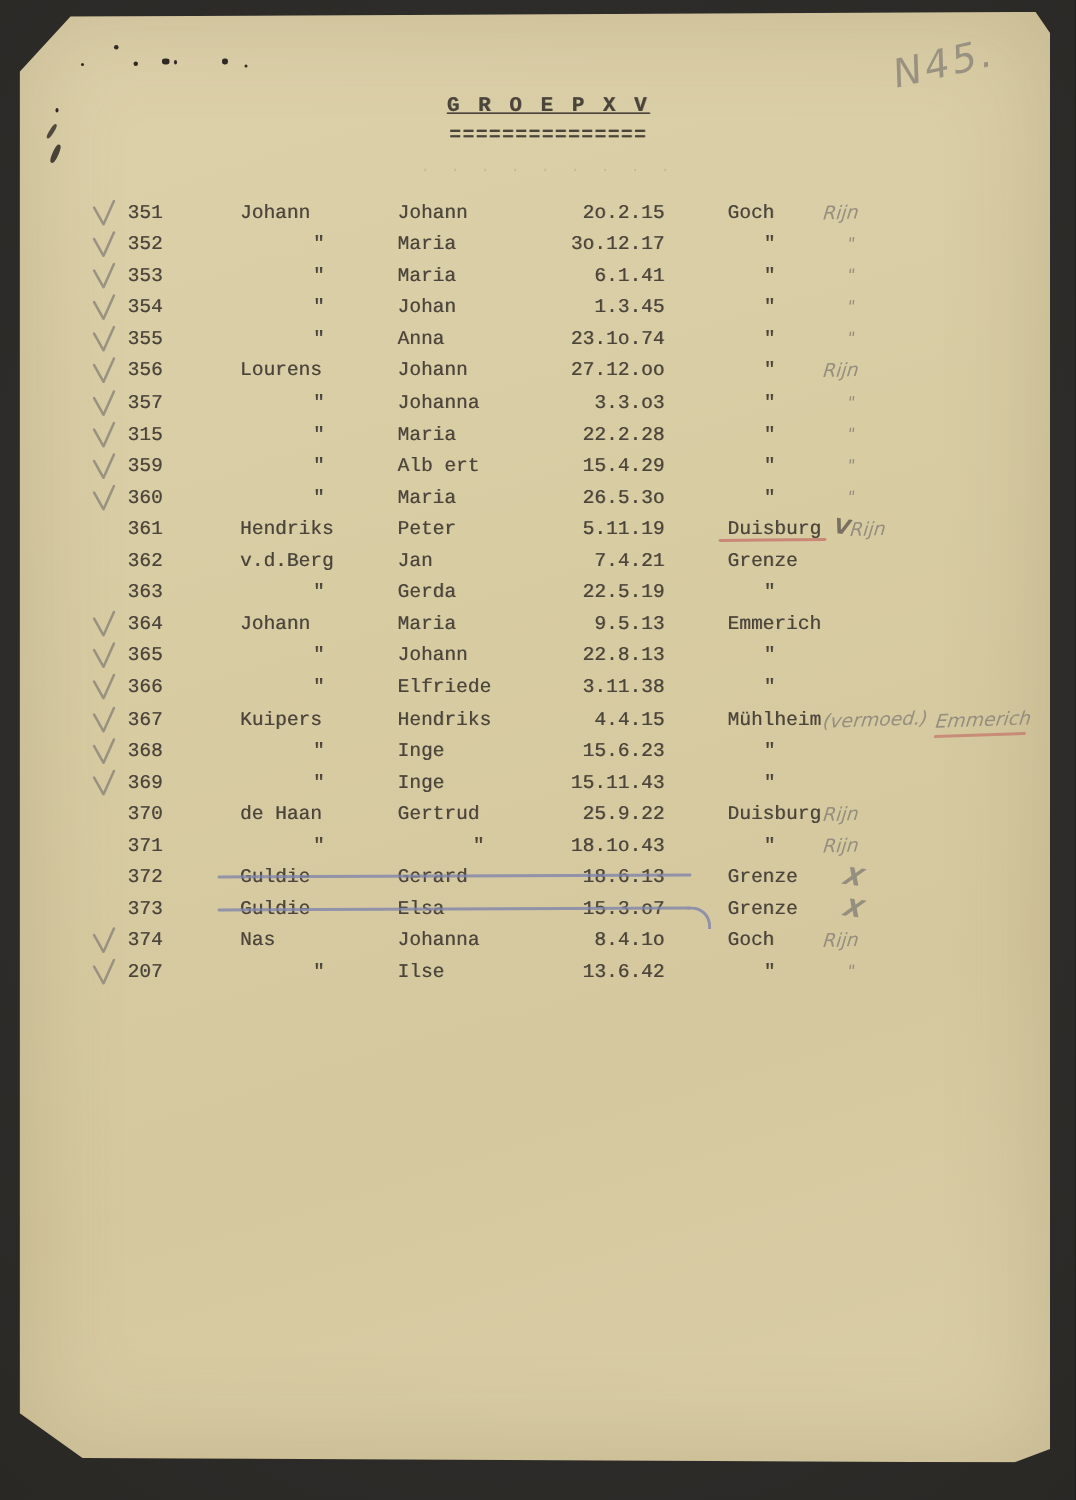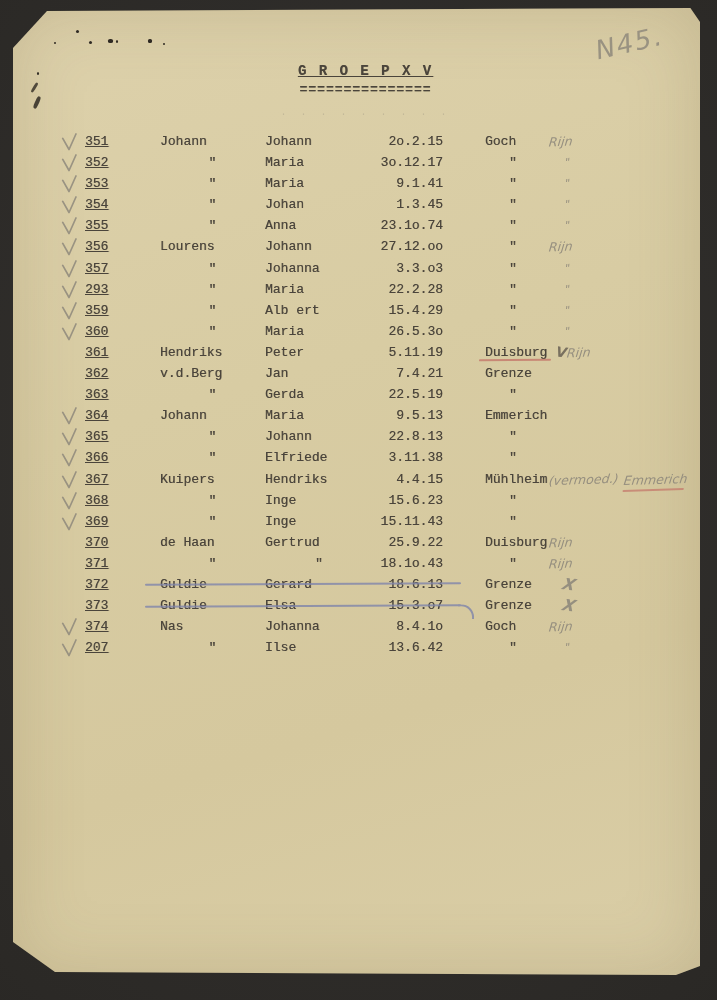--- a/index.html
+++ b/index.html
@@ -31,21 +31,21 @@
   .speck:nth-child(7){left:24px;top:64px;width:2px;height:3px;}
   .speck:nth-child(8){left:20px;top:74px;width:3px;height:11px;border-radius:40%;transform:rotate(32deg);opacity:.8;}
   .speck:nth-child(9){left:22px;top:88px;width:4px;height:13px;border-radius:40%;transform:rotate(24deg);opacity:.85;}
   .speck:nth-child(10){left:150px;top:35px;width:2px;height:2px;}
   
   .list{position:absolute;left:0;top:123px;width:100%;}
   .row{position:relative;display:flex;height:21.1px;line-height:21.1px;font-size:13px;}
   .c-check{width:26px;margin-left:46px;position:relative;flex:none;}
   .check-icon{display:none;position:absolute;left:2px;top:2px;opacity:.85;}
   .row.check .check-icon{display:block;}
-  .c-num{width:46px;flex:none;text-decoration:underline;}
+  .c-num{width:46px;flex:none;}
   .c-sur{width:105px;margin-left:29px;flex:none;}
   .c-giv{width:108px;flex:none;}
   .c-date{width:70px;flex:none;text-align:right;}
   .c-place{margin-left:42px;min-width:64px;flex:none;display:flex;position:relative;}
   .c-place .ditto{display:inline-block;width:56px;text-align:center;}
   .ditto{text-align:center;}
   .place-mark{font-family:"DejaVu Sans",sans-serif;font-style:italic;font-weight:bold;
     font-size:14px;color:#79705f;margin-left:9px;display:inline-block;transform:rotate(8deg);text-shadow:none;}
   .place-mark:empty{display:none;}
   .row.place-underline [data-field="place"]{position:relative;}
@@ -132,21 +132,21 @@
     <span class="c-check">
       <span class="check-icon">
         <svg width="17" height="18" viewBox="0 0 17 18">
           <path d="M2 5 L7.5 16.5 L15.5 1.5" fill="none" stroke="#8f897c" stroke-width="1.7" stroke-linecap="round" stroke-linejoin="round" transform="rotate(-4 8 9)"></path>
         </svg>
       </span>
     </span>
     <span class="c-num" data-field="no">353</span>
     <span class="c-sur ditto" data-field="surname">"</span>
     <span class="c-giv" data-field="given">Maria</span>
-    <span class="c-date" data-field="date">9.1.41</span>
+    <span class="c-date" data-field="date">6.1.41</span>
     <span class="c-place">
       <span data-field="place" class="ditto">"</span>
 
     </span>
     <span class="c-annot ditto" data-field="annot">"</span>
     <span class="c-annot2" data-field="annot2"></span>
 
   </div>
         <div class="row typed check">
     <span class="c-check">
@@ -229,21 +229,21 @@
 
   </div>
         <div class="row typed check">
     <span class="c-check">
       <span class="check-icon">
         <svg width="17" height="18" viewBox="0 0 17 18">
           <path d="M2 5 L7.5 16.5 L15.5 1.5" fill="none" stroke="#8f897c" stroke-width="1.7" stroke-linecap="round" stroke-linejoin="round" transform="rotate(-4 8 9)"></path>
         </svg>
       </span>
     </span>
-    <span class="c-num" data-field="no">293</span>
+    <span class="c-num" data-field="no">315</span>
     <span class="c-sur ditto" data-field="surname">"</span>
     <span class="c-giv" data-field="given">Maria</span>
     <span class="c-date" data-field="date">22.2.28</span>
     <span class="c-place">
       <span data-field="place" class="ditto">"</span>
 
     </span>
     <span class="c-annot ditto" data-field="annot">"</span>
     <span class="c-annot2" data-field="annot2"></span>
 

